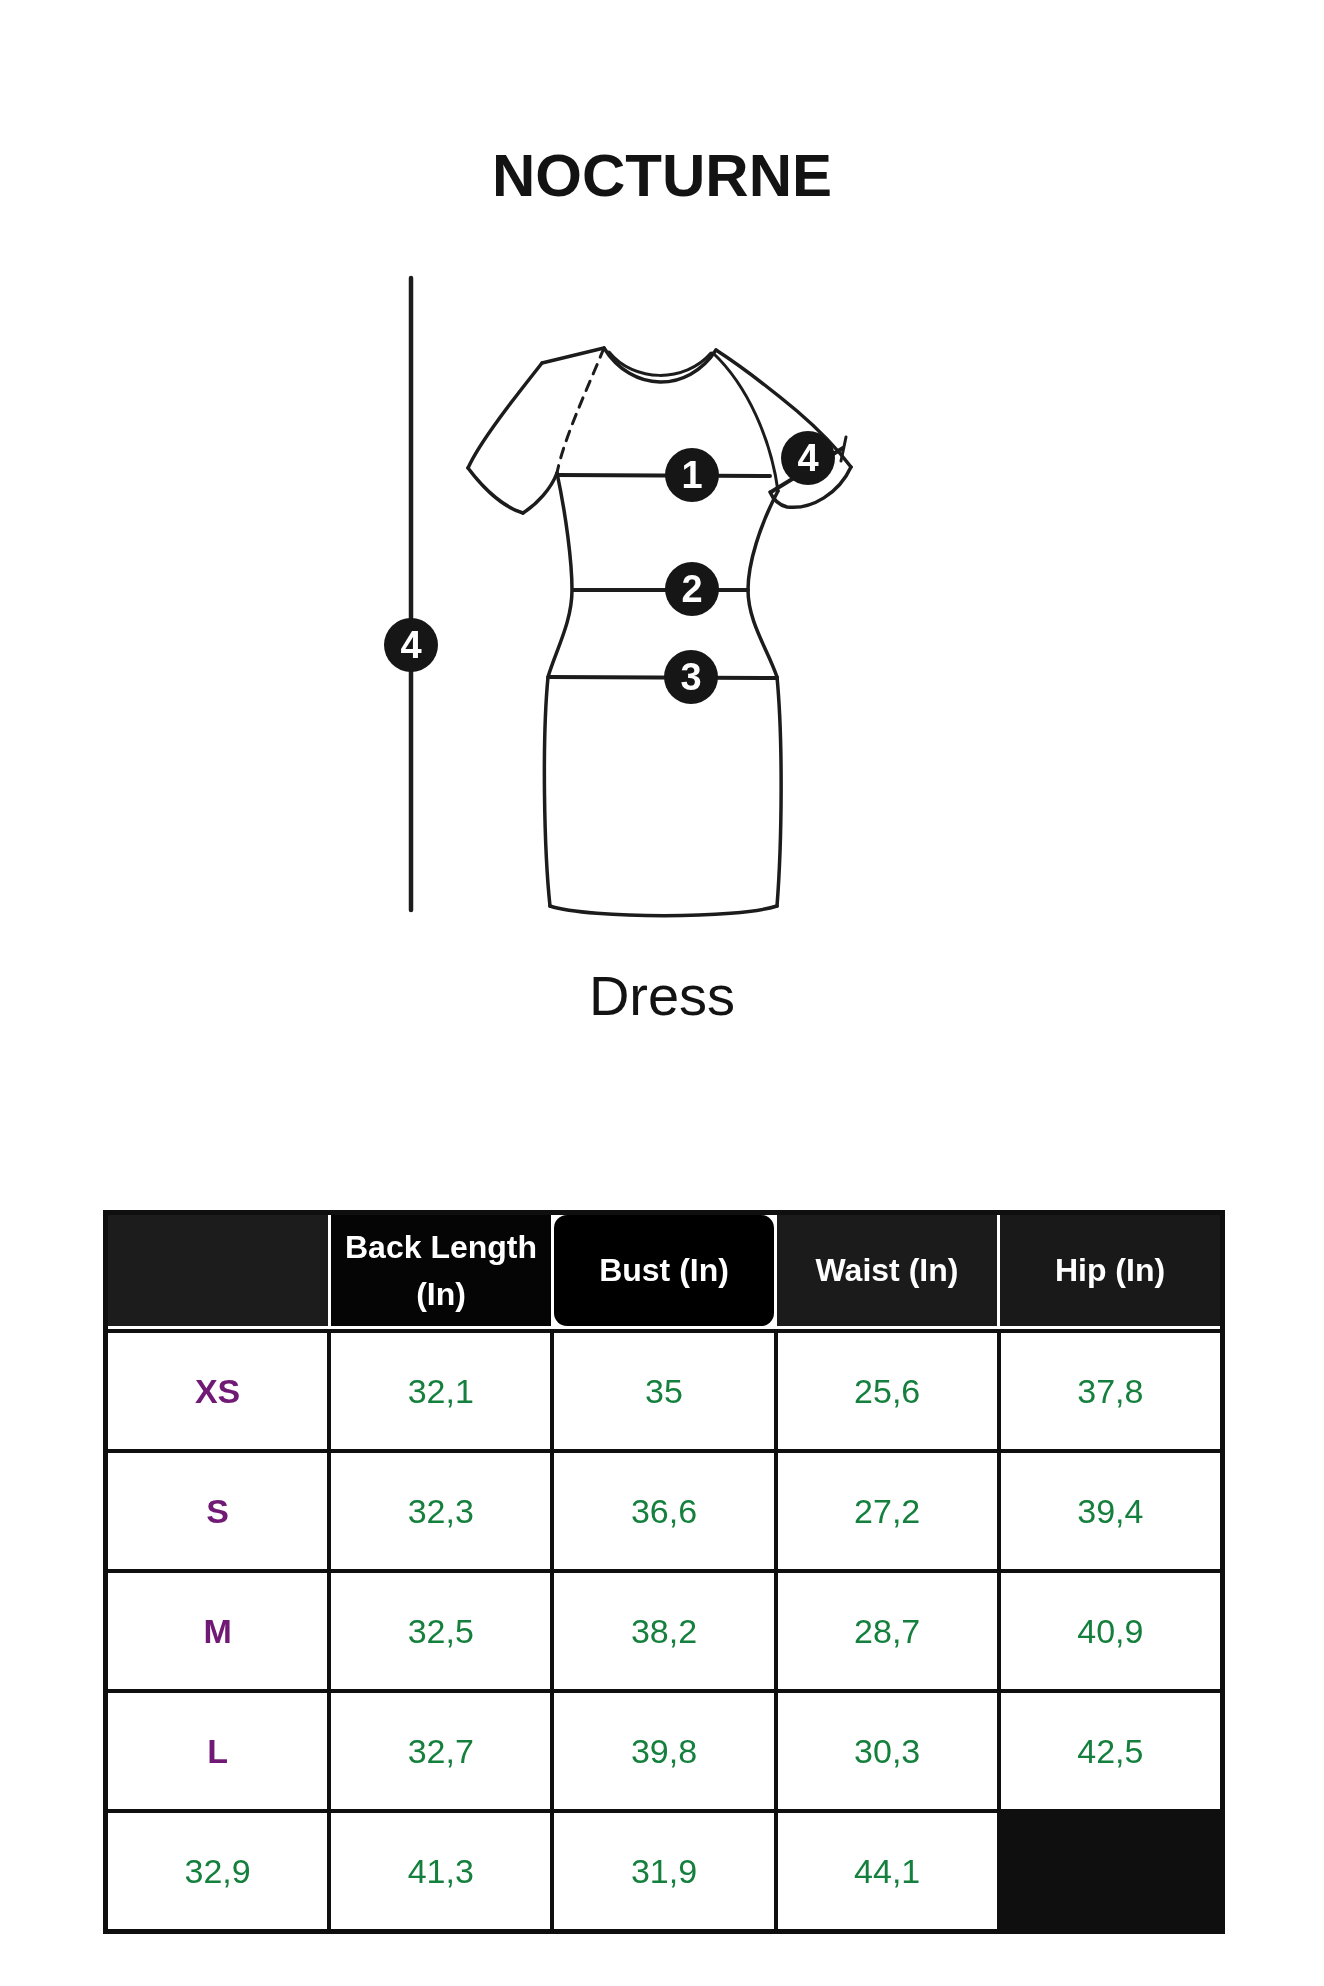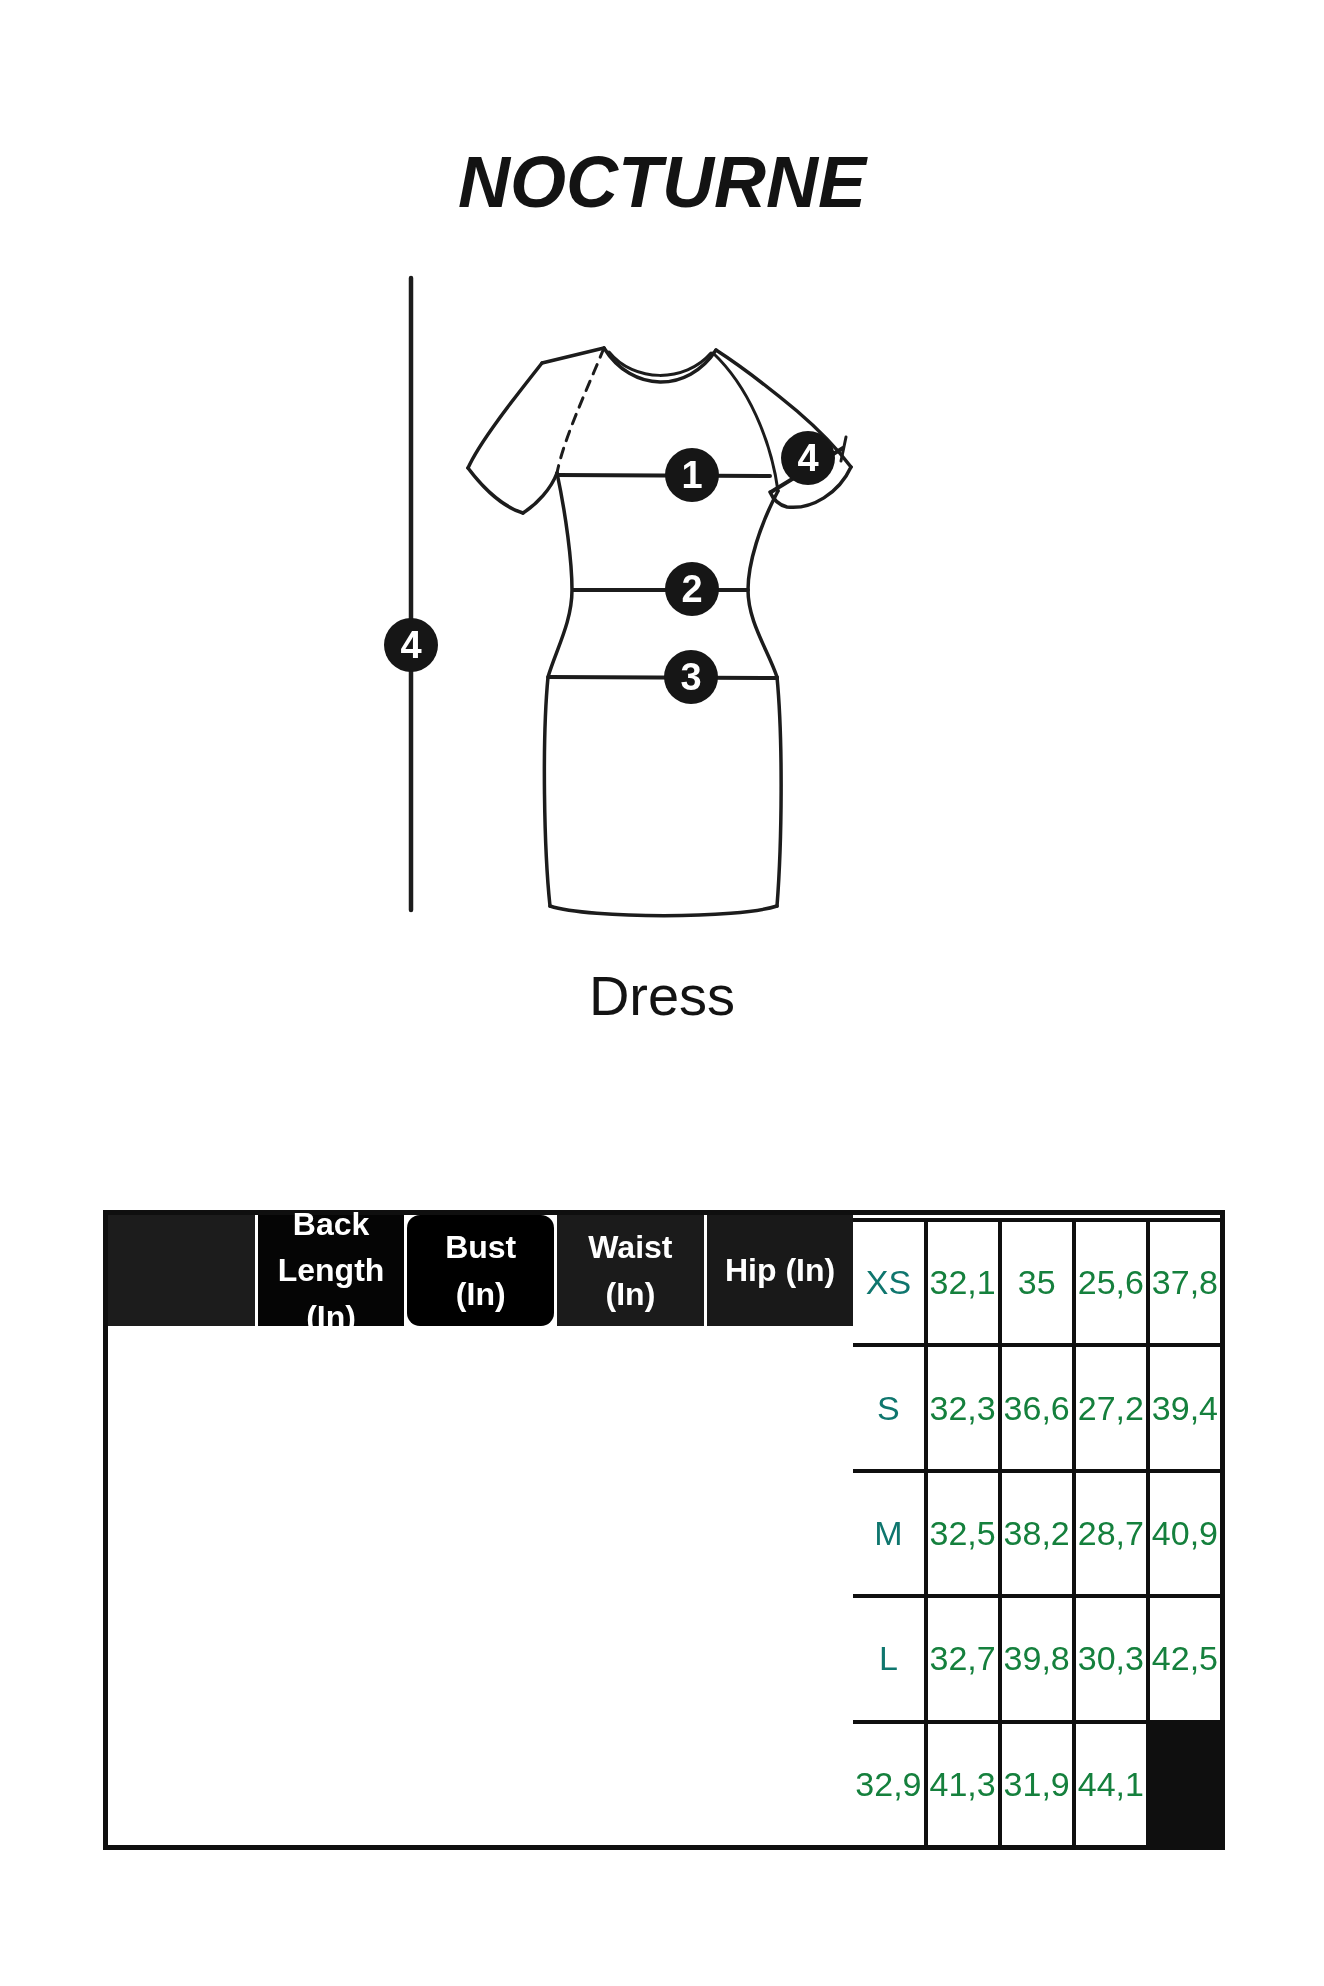--- a/index.html
+++ b/index.html
@@ -4,49 +4,49 @@
 <style>
   html,body { margin:0; padding:0; }
   body {
     width:1324px; height:1986px; position:relative;
     background:#ffffff; overflow:hidden;
     font-family:"Liberation Sans","DejaVu Sans",sans-serif;
     color:#111;
   }
   .brand-title {
     position:absolute; top:146px; left:0; right:0;
-    text-align:center; font-size:72px; font-weight:700;
-    letter-spacing:0px; color:#131313; line-height:1;font-style:italic;
+    text-align:center; font-size:60px; font-weight:700;
+    letter-spacing:0px; color:#131313; line-height:1;
   }
   .diagram-svg { position:absolute; left:280px; top:260px; width:670px; height:670px; }
   .dress-label {
     position:absolute; top:968px; left:0; right:0;
     text-align:center; font-size:56px; font-weight:400; color:#131313; line-height:1;
   }
   .size-table {
-    position:absolute; left:103px; top:1210px; width:1122px; height:640px;
+    position:absolute; left:103px; top:1210px; width:1122px; height:724px;
     box-sizing:border-box; border:5px solid #0f0f0f; background:#ffffff;
-    display:flex; 
+    display:flex; flex-direction:column;
   }
   .thead { display:flex; flex:none; height:111px; gap:3px; background:#ffffff; }
   .th {
     flex:1 1 0; display:flex; align-items:center; justify-content:center;
     text-align:center; color:#ffffff; font-weight:700; font-size:32px; line-height:1.45;
     background:#0a0a0a; padding:0 10px; box-sizing:border-box;
   }
   .tbody {
     flex:1 1 auto; margin-top:3px; border-top:4px solid #0f0f0f;
     display:grid; grid-template-columns:repeat(5,1fr); grid-auto-rows:1fr;
     gap:4px; background:#0f0f0f;
   }
   .td {
     background:#ffffff; display:flex; align-items:center; justify-content:center;
     font-size:34px; color:#15803d;
   }
-  .td.size-cell { font-weight:400; color:#0f766e; }
+  .td.size-cell { font-weight:700; color:#701a75; }
 </style>
 </head>
 <body>
 
 <div class="brand-title">NOCTURNE</div>
 
 <svg class="diagram-svg" viewBox="280 260 670 670" fill="none" xmlns="http://www.w3.org/2000/svg">
   <g stroke="#1c1c1c" stroke-linecap="round" stroke-linejoin="round" fill="none">
 
     <path d="M411 278 L411 910" stroke-width="4.5"></path>

